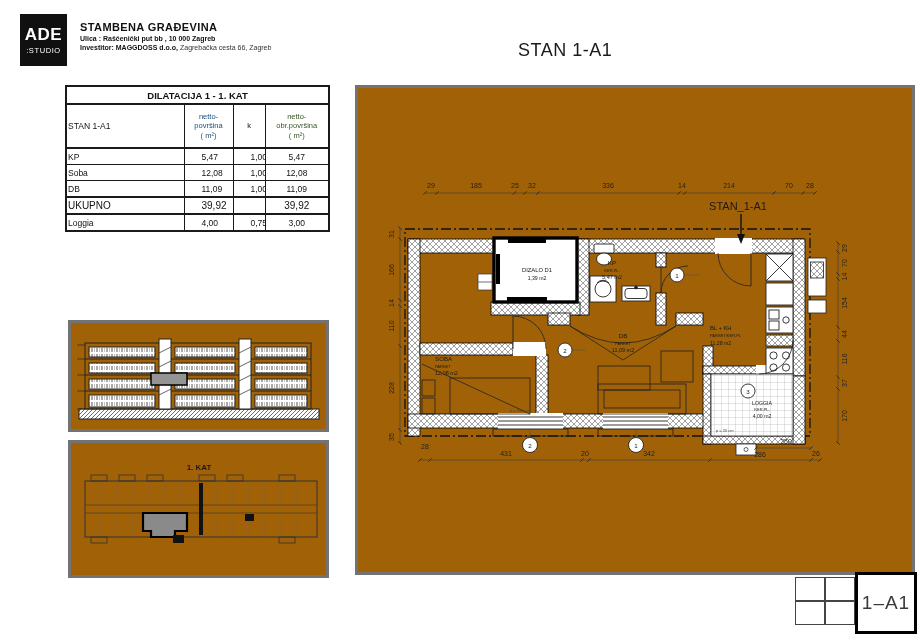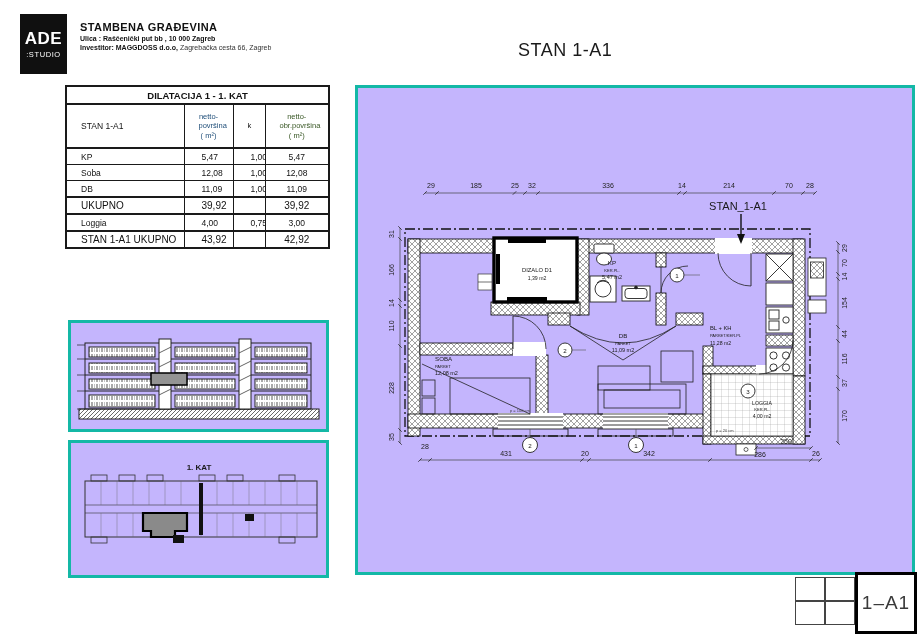--- a/index.html
+++ b/index.html
@@ -1,39 +1,39 @@
 <!DOCTYPE html>
 <html><head>
 <meta charset="utf-8">
 <style>
   html,body{margin:0;padding:0;background:#fff}
   body{width:920px;height:641px;position:relative;font-family:"Liberation Sans",sans-serif;color:#111;overflow:hidden}
   .abs{position:absolute}
   
-  .logo{left:20px;top:14px;width:47px;height:60px;background:#101010;color:#fff;display:flex;flex-direction:column;align-items:center;justify-content:center;line-height:1}
+  .logo{left:20px;top:14px;width:47px;height:52px;background:#101010;color:#fff;display:flex;flex-direction:column;align-items:center;justify-content:center;line-height:1}
   .logo .l1{font-weight:bold;font-size:17px;letter-spacing:.5px}
   .logo .l2{font-size:7.5px;letter-spacing:.6px;margin-top:4px}
   .hdr{left:80px;top:21px;width:330px}
   .hdr .t{font-size:11px;font-weight:bold;letter-spacing:.4px}
   .hdr .s{font-size:7px;font-weight:bold;margin-top:2px}
   .hdr .s .reg{font-weight:normal;color:#333}
   .plan-title{left:518px;top:40px;font-size:18px;letter-spacing:.5px;color:#1a1a1a}
   
   .tablewrap{left:65px;top:85px}
   table{border-collapse:collapse;table-layout:fixed;width:263px;border:2px solid #1a1a1a}
-  td{border:1px solid #1a1a1a;font-size:8.5px;padding:0 14px;height:15px;overflow:hidden;white-space:nowrap}
+  td{border:1px solid #1a1a1a;font-size:8.5px;padding:0 1px;height:15px;overflow:hidden;white-space:nowrap}
   td.num{text-align:center;padding:0 17px}
   tr.title-row td{font-weight:bold;text-align:center;font-size:9.5px;border-bottom-width:2px;height:16px}
   tr.head-row td{font-weight:normal;font-size:7.5px;text-align:center;white-space:pre-line;line-height:1.25;border-bottom-width:2px;height:42px;vertical-align:middle}
   tr.head-row td.name{font-size:8.5px;text-align:left}
   tr.head-row td.netto{color:#1f4e79}
   tr.head-row td.obr{color:#375623}
   tr.bold-row td{font-weight:normal;border-top-width:2px;border-bottom-width:2px;font-size:10px}
   
-  .frame{border:3px solid #14b8a6;background:#c4b5fd}
+  .frame{border:3px solid #737373;background:#a16207}
   .elev{left:68px;top:320px;width:255px;height:106px}
   .keyplan{left:68px;top:440px;width:255px;height:132px}
   .mainplan{left:355px;top:85px;width:554px;height:484px}
   
   .tb-grid{left:795px;top:577px;width:60px;height:48px;display:grid;grid-template-columns:1fr 1fr;grid-template-rows:1fr 1fr}
   .tb-grid div{border:1px solid #444}
   .tb-box{left:855px;top:572px;width:56px;height:56px;border:3px solid #000;display:flex;align-items:center;justify-content:center;font-size:19px;color:#3a3a3a;letter-spacing:1px}
   svg text{font-family:"Liberation Sans",sans-serif;fill:#1a1a1a}
   svg .dim{font-size:7px;fill:#222}
   svg .tiny{font-size:4px;fill:#444}
@@ -96,26 +96,20 @@
           <td>UKUPNO</td>
           <td class="num">39,92</td>
           <td class="num"></td>
           <td class="num">39,92</td>
         </tr>
     <tr>
           <td>Loggia</td>
           <td class="num">4,00</td>
           <td class="num">0,75</td>
           <td class="num">3,00</td>
-        </tr>
-    <tr class="bold-row">
-          <td>STAN 1-A1 UKUPNO</td>
-          <td class="num">43,92</td>
-          <td class="num"></td>
-          <td class="num">42,92</td>
         </tr>
   </tbody>
     </table>
 </div>
 
 <div class="abs frame elev">
 <svg width="255" height="106" viewBox="0 0 255 106">
   <defs>
     <pattern id="winpat" width="5" height="6" patternUnits="userSpaceOnUse">
       <rect width="5" height="6" fill="#fff"></rect>

